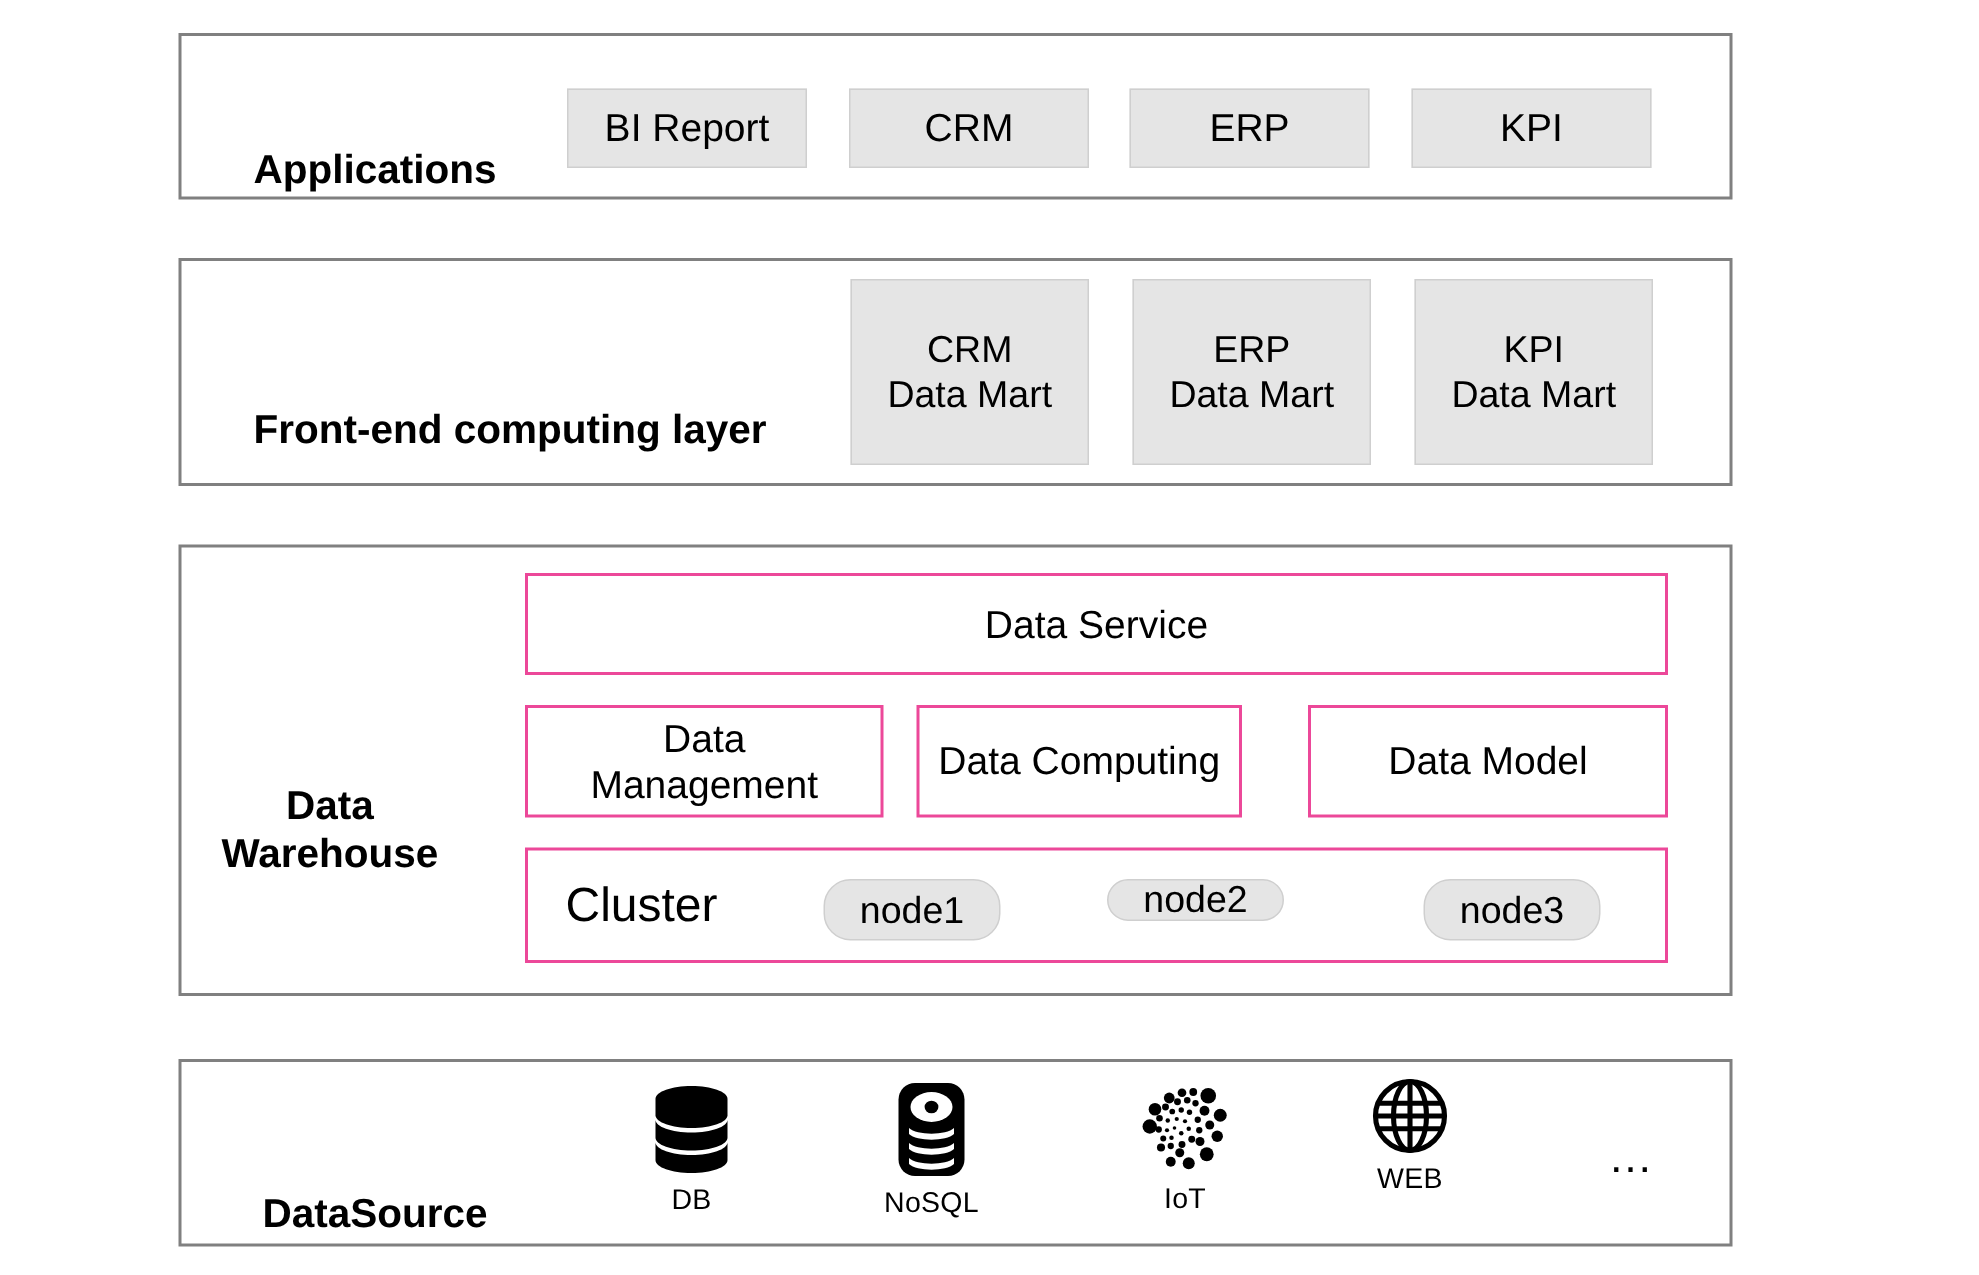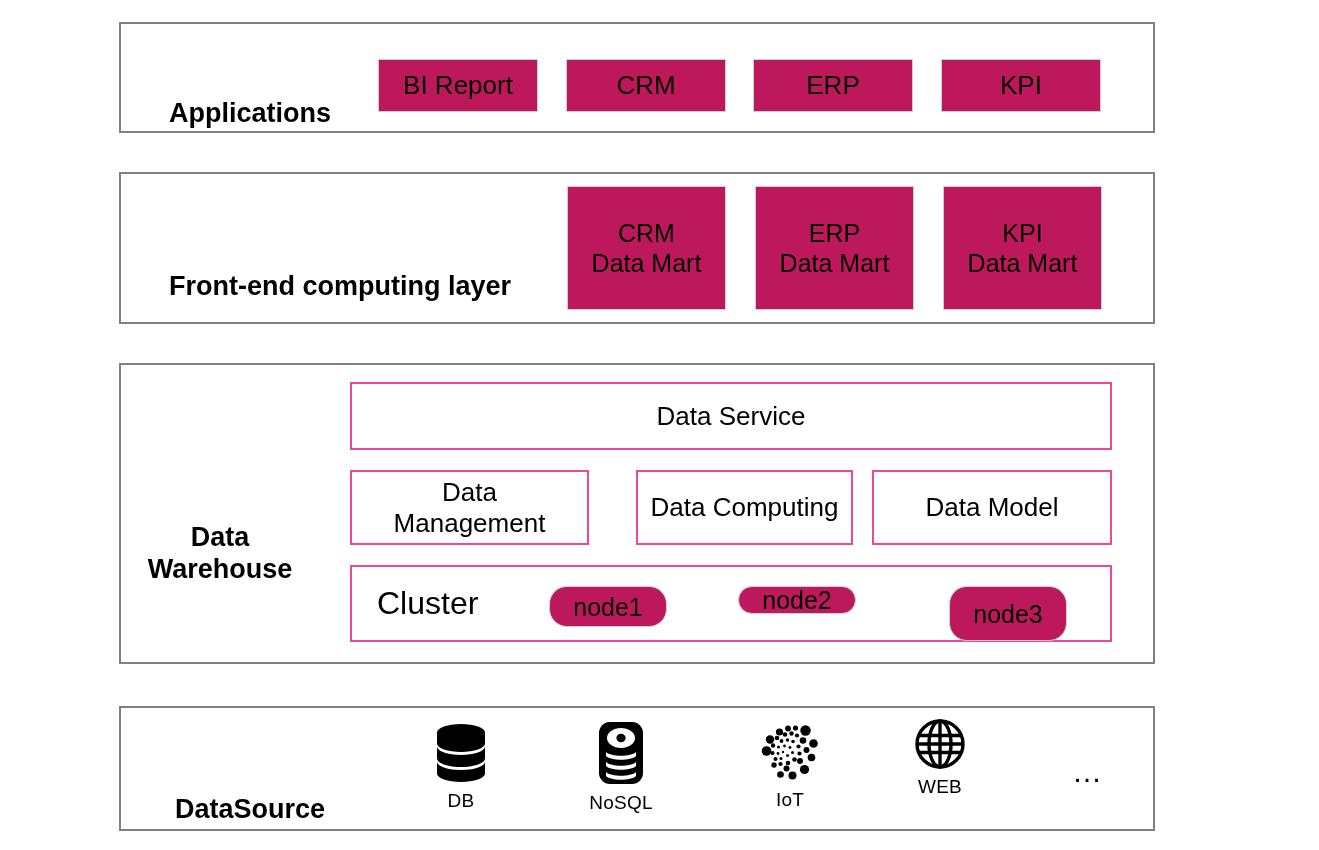--- a/index.html
+++ b/index.html
@@ -34,21 +34,21 @@
     text-align: center;
     line-height: 1.17;
     white-space: pre-line;
     margin-top: 35px;
   }
 
   
   .chip {
     position: absolute;
     box-sizing: border-box;
-    background: #be185d;
+    background: #e5e5e5;
     border: 1px solid #cfcfcf;
     display: flex;
     align-items: center;
     justify-content: center;
     text-align: center;
     line-height: 1.2;
     white-space: pre-line;
     color: #000000;
   }
 
@@ -135,28 +135,28 @@
 
 <div class="layer" style="left:119px; top:363px; width:1036px; height:301px;"></div>
 
 <div class="row-label t-dw" style="left:130px; top:487px; width:180px;">Data
 Warehouse</div>
 
 <div class="wbox t-wbox" style="left:350px; top:382px; width:762px; height:68px;">Data Service</div>
 
 <div class="wbox t-wbox" style="left:350px; top:470px; width:239px; height:75px;">Data
 Management</div>
-<div class="wbox t-wbox" style="left:611px; top:470px; width:217px; height:75px;margin-left:25px;">Data Computing</div>
+<div class="wbox t-wbox" style="left:611px; top:470px; width:217px; height:75px;">Data Computing</div>
 <div class="wbox t-wbox" style="left:872px; top:470px; width:240px; height:75px;">Data Model</div>
 
 <div class="wbox" style="left:350px; top:565px; width:762px; height:77px; display:block;">
   <span class="cluster-text t-cluster">Cluster</span>
   <span class="chip t-chip-node" style="left:197px; top:19px; width:118px; height:41px;">node1</span>
   <span class="chip t-chip-node" style="left:386px; top:19px; width:118px; height:28px;">node2</span>
-  <span class="chip t-chip-node" style="left:597px; top:19px; width:118px; height:55px;">node3</span>
+  <span class="chip t-chip-node" style="left:597px; top:19px; width:118px; height:41px;">node3</span>
 </div>
 
 <div class="layer" style="left:119px; top:706px; width:1036px; height:125px;"></div>
 
 <div class="row-label t-datasource" style="left:140px; top:759px; width:220px;">DataSource</div>
 
 <div class="ds-item" style="left:401px; top:722px;">
   <svg class="ds-icon" width="54" height="62" viewBox="0 0 54 62" aria-hidden="true">
     <g fill="#000000">
       <path d="M27 2C13.8 2 3 5.8 3 10.5v11C3 26.2 13.8 30 27 30s24-3.8 24-8.5v-11C51 5.8 40.2 2 27 2z"></path>

